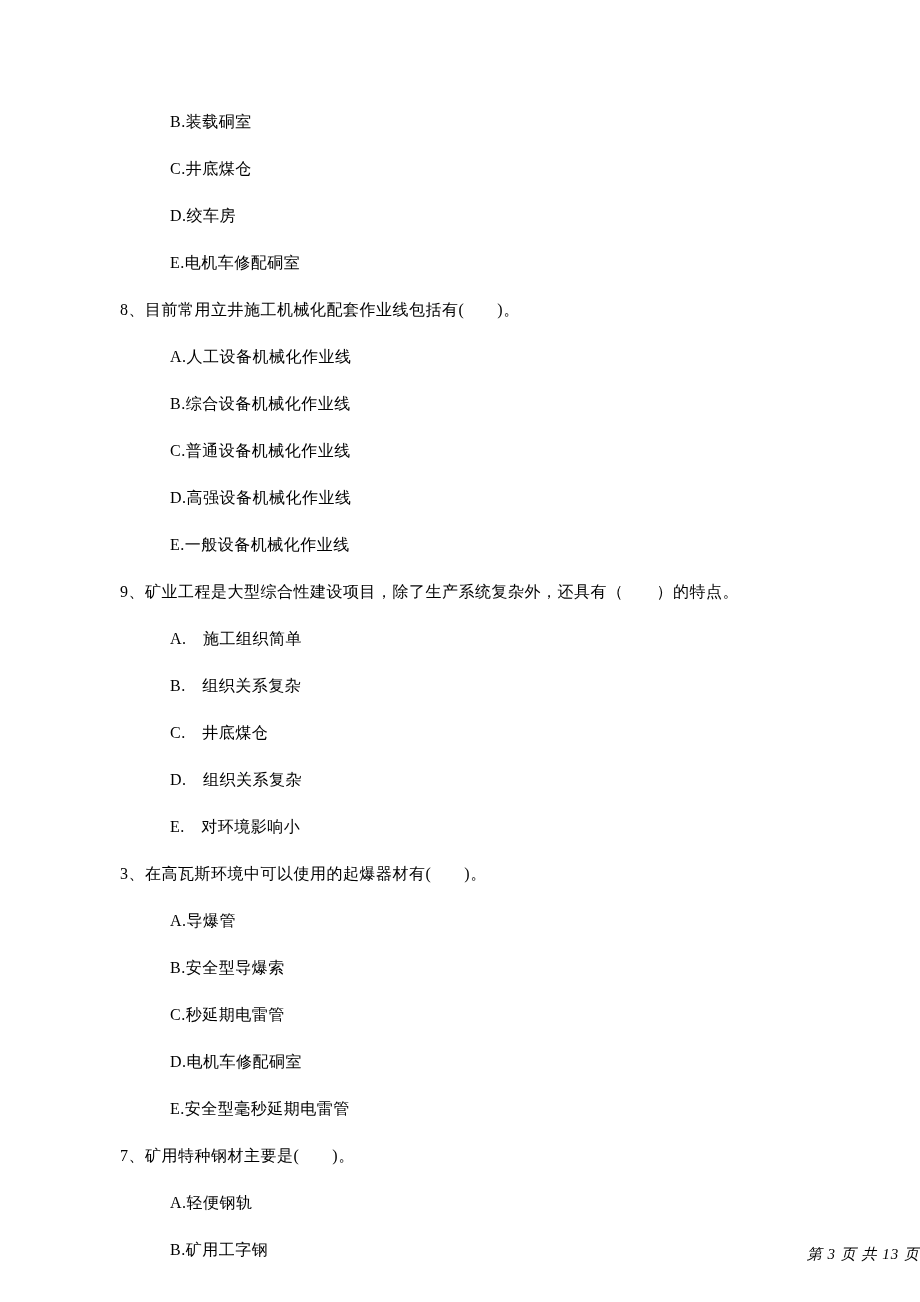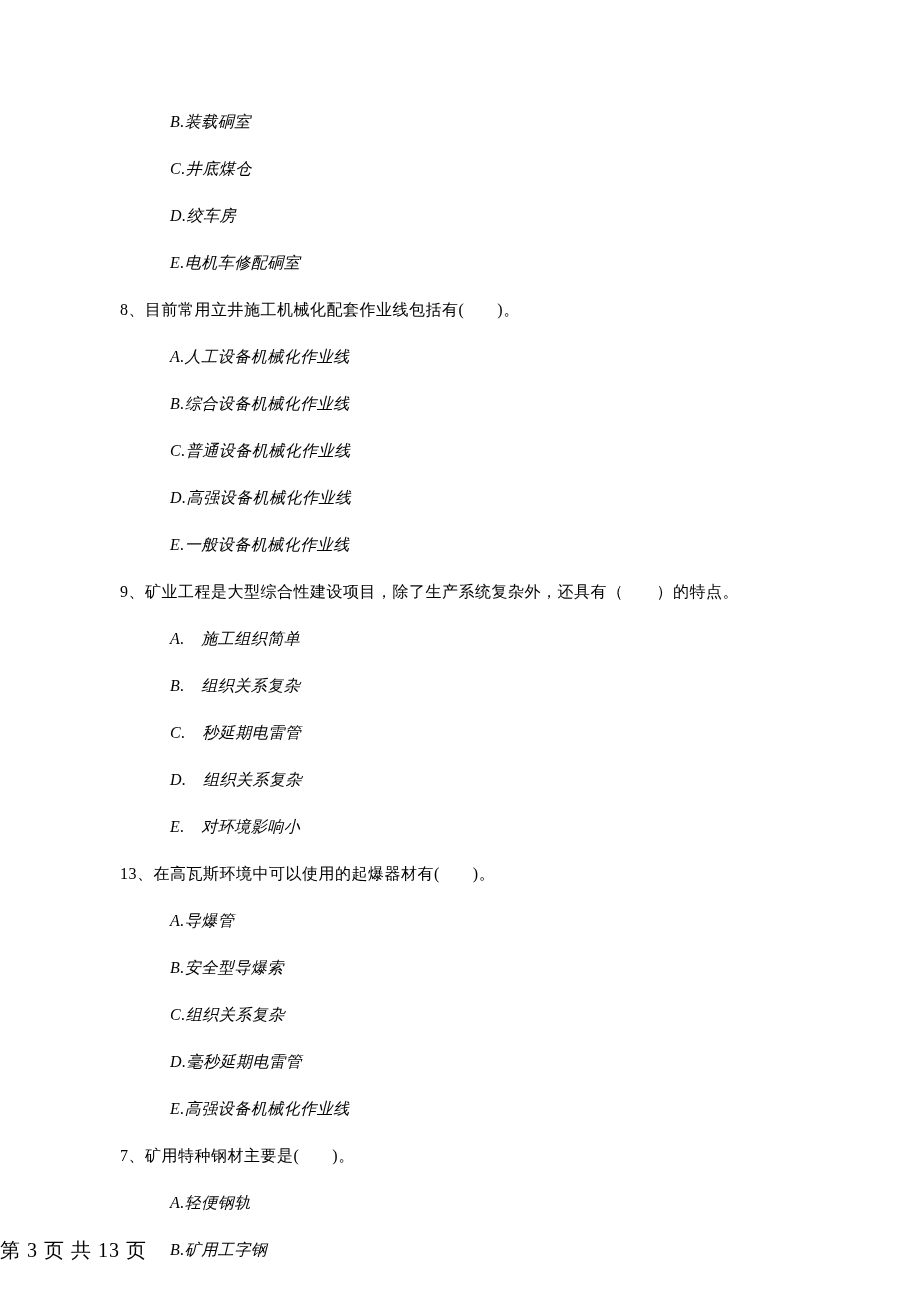--- a/index.html
+++ b/index.html
@@ -15,64 +15,64 @@
       font-size: 16px;
       color: #000000;
       position: relative;
       padding: 110px 120px 0 120px;
       line-height: 1.5;
     }
     .option {
       padding-left: 50px;
       margin-bottom: 23px;
       letter-spacing: 0.5px;
-      font-style: italic;
     }
     .question {
       padding-left: 0;
       margin-bottom: 23px;
       margin-top: 13px;
       letter-spacing: 0.5px;
     }
     .footer {
       position: absolute;
       bottom: 37px;
       left: 0;
       width: 100%;
-      text-align: left;
-      font-size: 20px;
+      text-align: right;
+      font-size: 15px;
       letter-spacing: 1px;
+      font-style: italic;
     }
   </style>
 </head>
 <body>
 
 <div class="option">B.装载硐室</div>
 <div class="option">C.井底煤仓</div>
 <div class="option">D.绞车房</div>
 <div class="option">E.电机车修配硐室</div>
 
 <div class="question">8、目前常用立井施工机械化配套作业线包括有(　　)。</div>
 <div class="option">A.人工设备机械化作业线</div>
 <div class="option">B.综合设备机械化作业线</div>
 <div class="option">C.普通设备机械化作业线</div>
 <div class="option">D.高强设备机械化作业线</div>
 <div class="option">E.一般设备机械化作业线</div>
 
 <div class="question">9、矿业工程是大型综合性建设项目，除了生产系统复杂外，还具有（　　）的特点。</div>
 <div class="option">A.　施工组织简单</div>
 <div class="option">B.　组织关系复杂</div>
-<div class="option">C.　秒延期电雷管</div>
+<div class="option">C.　井底煤仓</div>
 <div class="option">D.　组织关系复杂</div>
 <div class="option">E.　对环境影响小</div>
 
-<div class="question">13、在高瓦斯环境中可以使用的起爆器材有(　　)。</div>
+<div class="question">3、在高瓦斯环境中可以使用的起爆器材有(　　)。</div>
 <div class="option">A.导爆管</div>
 <div class="option">B.安全型导爆索</div>
-<div class="option">C.组织关系复杂</div>
-<div class="option">D.毫秒延期电雷管</div>
-<div class="option">E.高强设备机械化作业线</div>
+<div class="option">C.秒延期电雷管</div>
+<div class="option">D.电机车修配硐室</div>
+<div class="option">E.安全型毫秒延期电雷管</div>
 
 <div class="question">7、矿用特种钢材主要是(　　)。</div>
 <div class="option">A.轻便钢轨</div>
 <div class="option">B.矿用工字钢</div>
 
 <div class="footer">第 3 页 共 13 页</div>
 
 </body></html>

